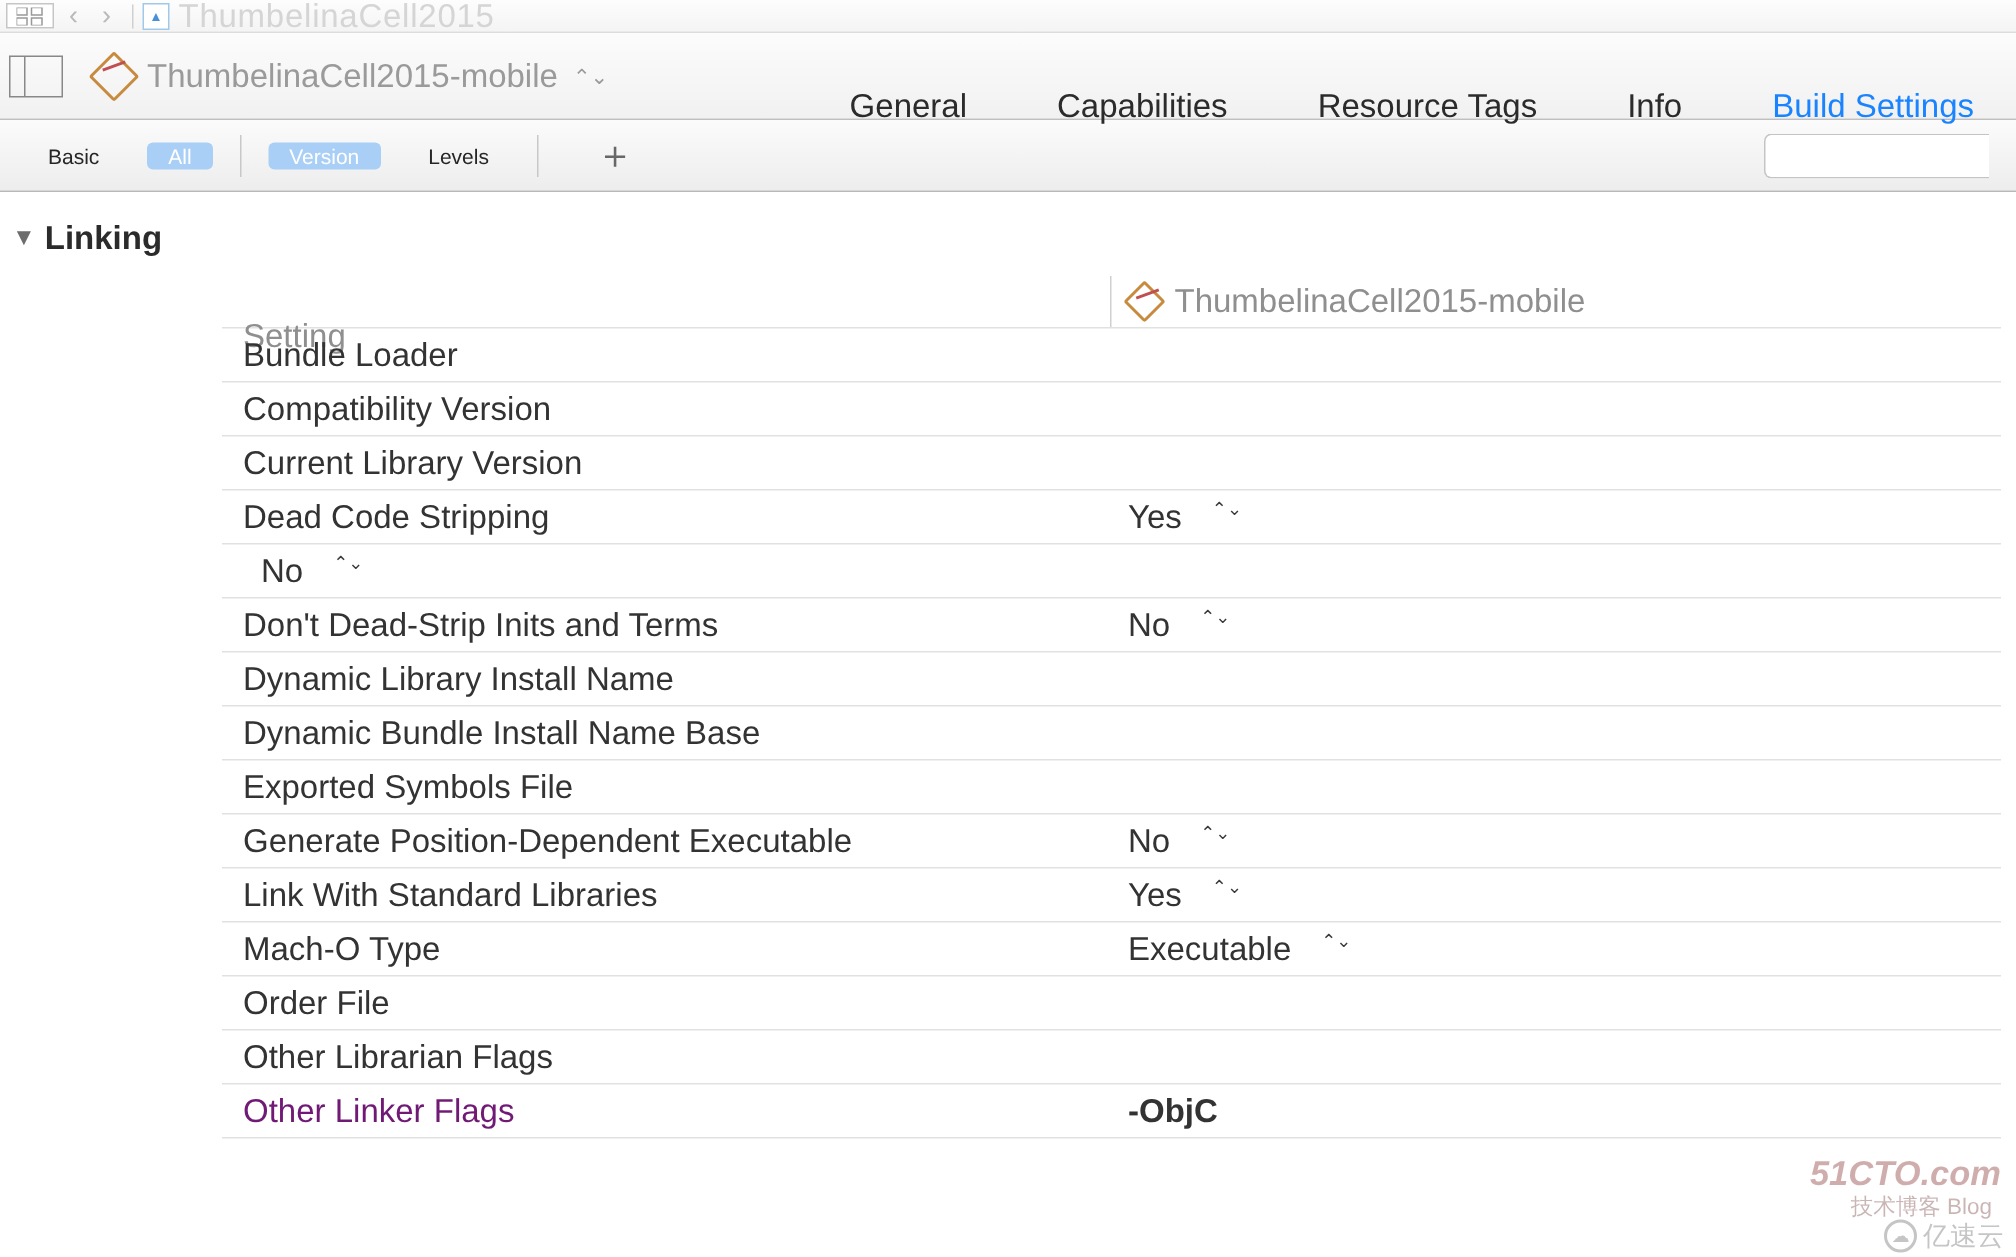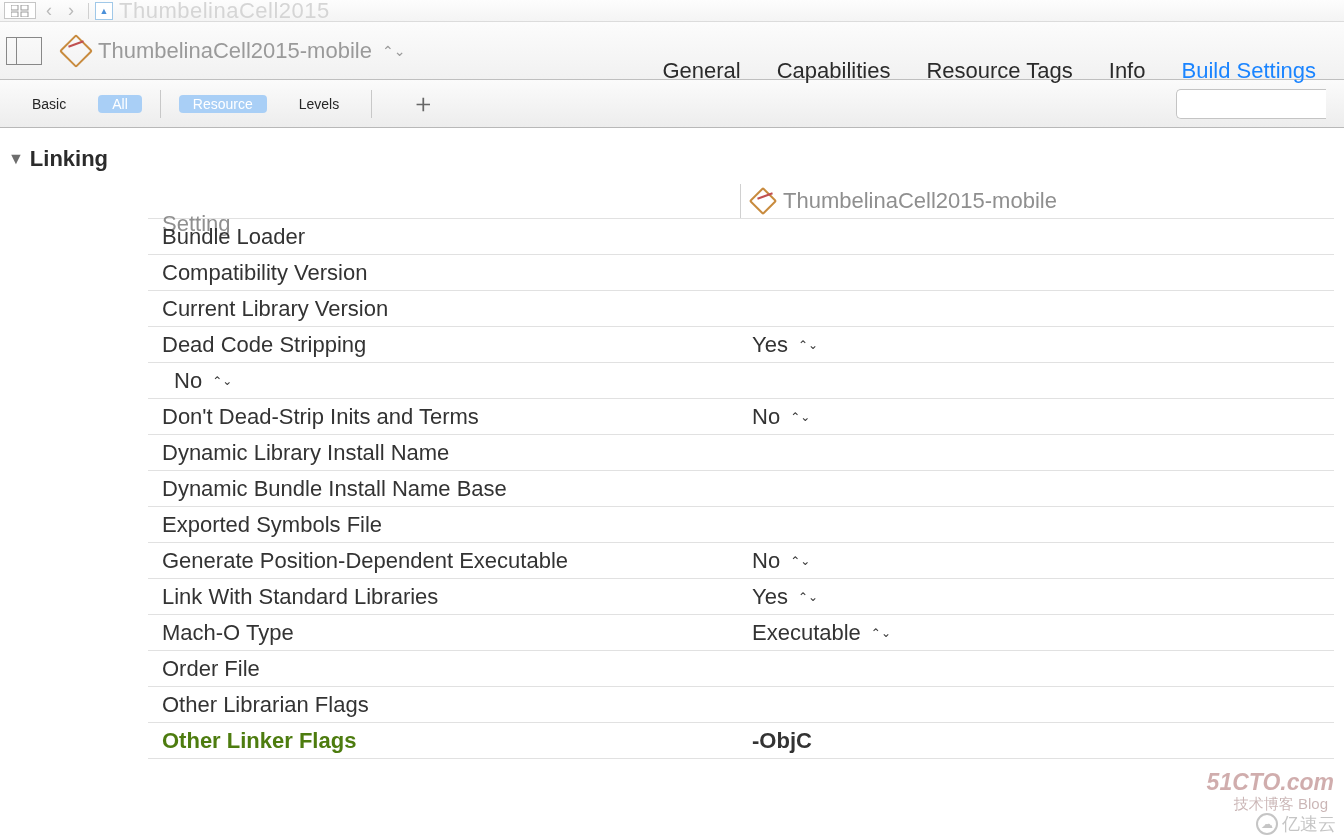--- a/index.html
+++ b/index.html
@@ -61,21 +61,21 @@
     }
     .app-icon::before{
       content:"";position:absolute;left:2px;top:2px;right:2px;bottom:2px;
       border:2px solid #c88b3e;transform:rotate(45deg);border-radius:2px;
     }
     .app-icon::after{
       content:"";position:absolute;left:6px;top:6px;width:16px;height:2px;background:#c05050;transform:rotate(-20deg);
     }
     .target-name{font-size:22px;color:#9a9a9a;}
     .updown{color:#9a9a9a;font-size:14px;margin-left:2px;}
-    .tabs{display:flex;margin-left:auto;gap:36px;padding-right:28px;margin-top:40px;}
+    .tabs{display:flex;margin-left:auto;gap:60px;padding-right:28px;margin-top:40px;}
     .tab{font-size:22px;color:#2b2b2b;cursor:pointer;}
     .tab.active{color:#1a84ff;}
 
     
     .filter-row{
       height:48px;border-bottom:1px solid #b8b8b8;
       background:linear-gradient(#fbfbfb,#ededed);
       display:flex;align-items:center;padding:0 18px;gap:18px;
     }
     .seg{font-size:14px;color:#262626;padding:1px 14px;border-radius:4px;cursor:pointer;}
@@ -107,22 +107,22 @@
     .col-setting{flex:0 0 578px;margin-top:46px;}
     .col-target{display:flex;align-items:center;gap:8px;border-left:1px solid #d0d0d0;padding-left:10px;height:100%;}
     .col-target .app-icon{width:24px;height:24px;}
 
     .rows{border-top:1px solid #e1e1e1;margin-left:140px;}
     .row{
       height:36px;display:flex;align-items:center;font-size:22px;
       border-bottom:1px solid #e1e1e1;padding-left:14px;color:#333;
     }
     .row .name{flex:0 0 578px;}
-    .row .name.bold{font-weight:700;color:#4d7c0f;}
-    .row .val{padding-left:12px;display:flex;align-items:center;gap:10px;}
+    .row .name.bold{font-weight:400;color:#701a75;}
+    .row .val{padding-left:12px;display:flex;gap:20px;}
     .row .val.bold{font-weight:700;}
     .mini-updown{font-size:12px;color:#3a3a3a;}
 
     
     .wm1{position:fixed;right:10px;bottom:42px;font-family:Arial;color:rgba(120,20,20,.35);font-size:23px;font-weight:700;font-style:italic;}
     .wm1b{position:fixed;right:16px;bottom:24px;color:rgba(80,10,10,.3);font-size:15px;}
     .wm2{position:fixed;right:8px;bottom:2px;color:rgba(90,90,90,.35);font-size:18px;display:flex;align-items:center;gap:4px;}
     .wm2 .circ{width:22px;height:22px;border:2px solid rgba(90,90,90,.35);border-radius:50%;display:flex;align-items:center;justify-content:center;font-size:12px;}
   </style>
 </head>
@@ -160,21 +160,21 @@
     <span class="tab">Resource Tags</span>
     <span class="tab">Info</span>
     <span class="tab active">Build Settings</span>
   </div>
 </div>
 
 <div class="filter-row">
   <span class="seg">Basic</span>
   <span class="seg sel">All</span>
   <span class="vsep"></span>
-  <span class="seg sel">Resource</span>
+  <span class="seg sel">Version</span>
   <span class="seg">Levels</span>
   <span class="vsep"></span>
   <span class="plus">＋</span>
   <div class="search-wrap">
     <span class="mag">🔍</span>
     <span class="chv">▾</span>
     <input class="search" placeholder="" style="">
   </div>
 </div>
 

